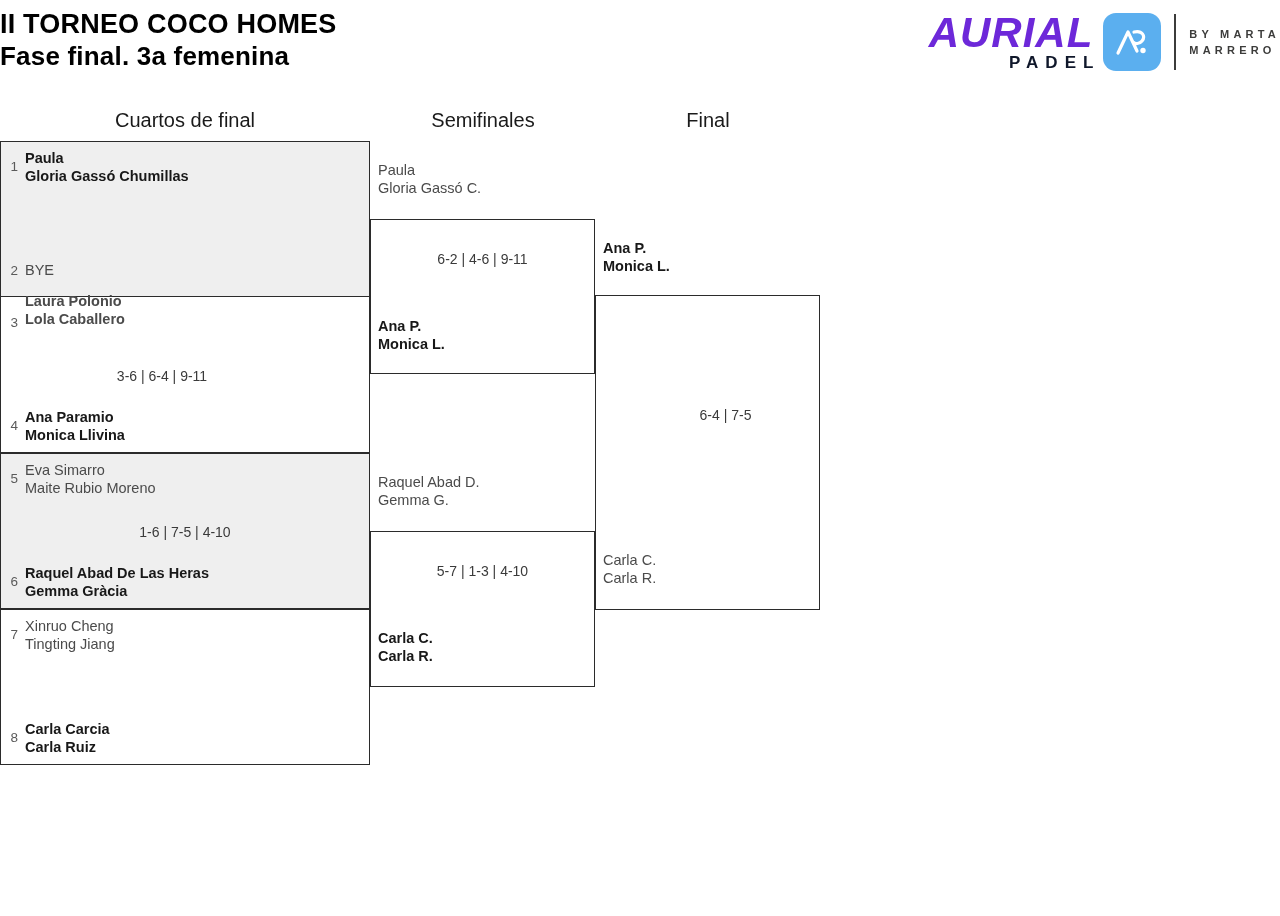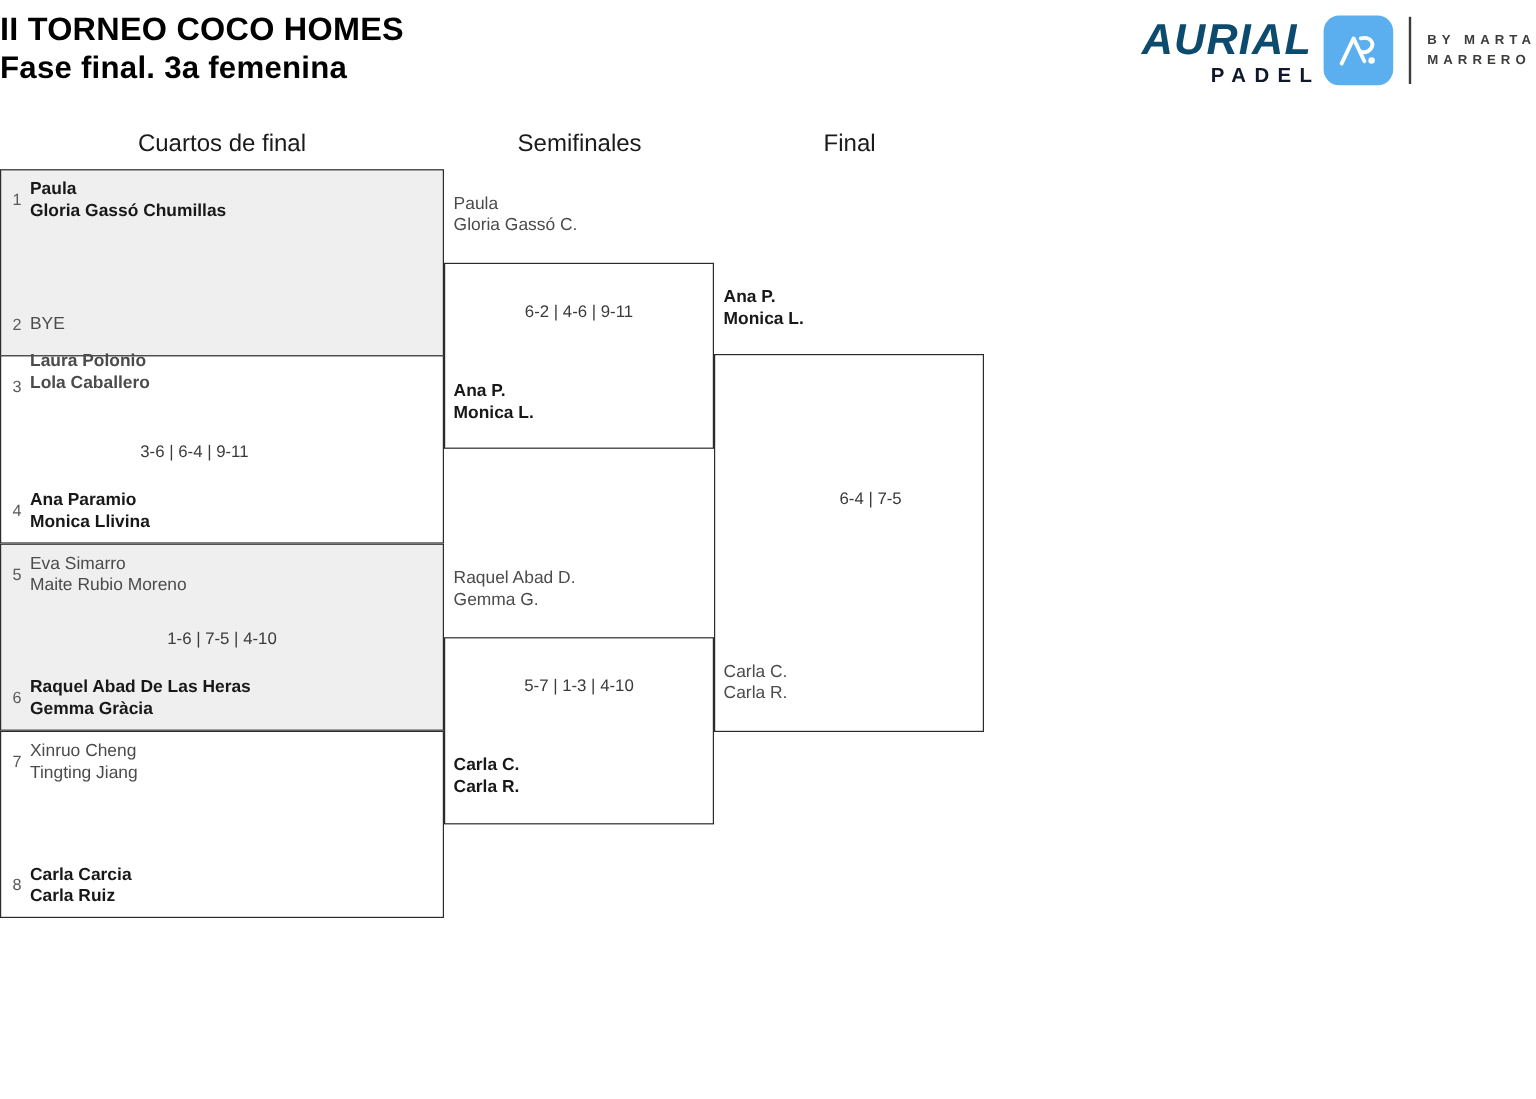--- a/index.html
+++ b/index.html
@@ -22,22 +22,22 @@
   .title-line2 {
     font-size: 26px; font-weight: 700; letter-spacing: .2px;
     line-height: 32px; color: #000;
   }
 
   .logo { position: absolute; right: 0px; top: 8px; display: flex;
           align-items: center; height: 68px; }
   .logo-word { display: flex; flex-direction: column; align-items: flex-end;
                margin-right: 10px; }
   .logo-aurial {
-    font-size: 36px; font-weight: 700; font-style: italic;
-    letter-spacing: 1px; color: #0c4a6e; line-height: 40px;
+    font-size: 42px; font-weight: 700; font-style: italic;
+    letter-spacing: 1px; color: #6d28d9; line-height: 40px;
   }
   .logo-padel {
     font-size: 17px; font-weight: 700; letter-spacing: 7px;
     color: #0f172a; line-height: 19px; margin-right: -7px;
   }
   .logo-mark {
     width: 58px; height: 58px; border-radius: 13px;
     display: flex; align-items: center; justify-content: center;
   }
   .logo-divider { width: 2px; height: 56px; background: #3c3c3b; margin: 0 13px; }

